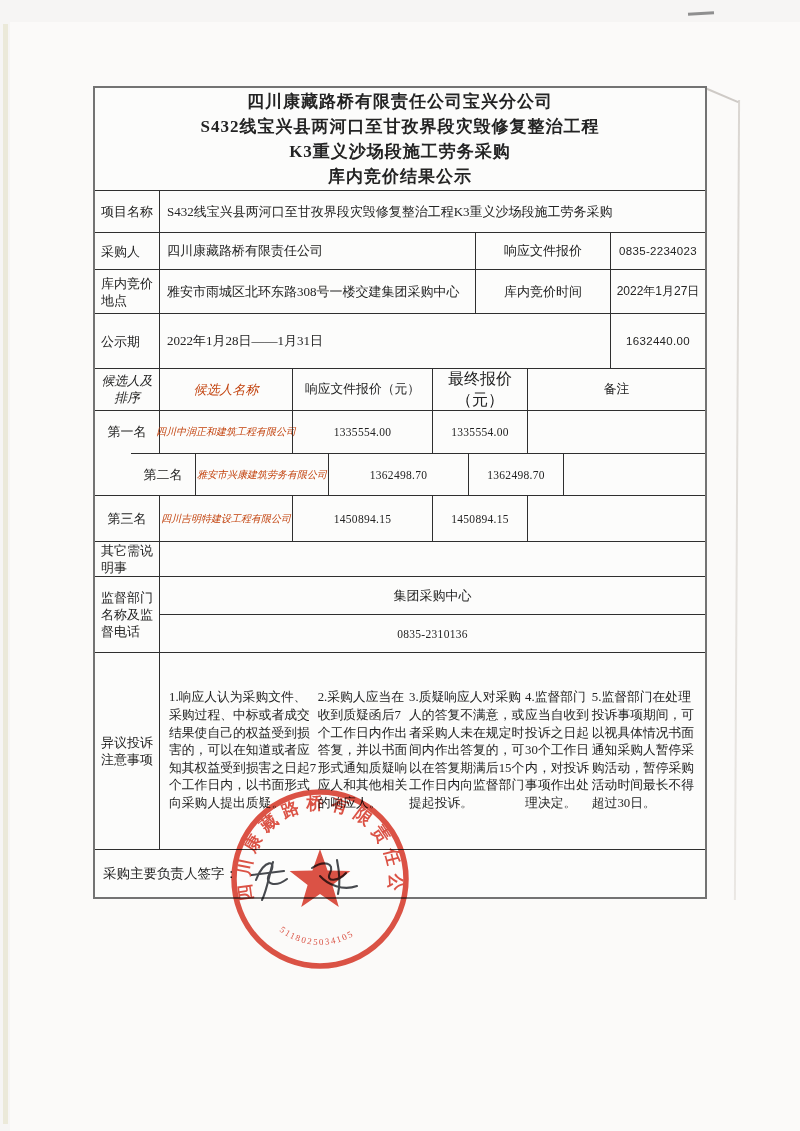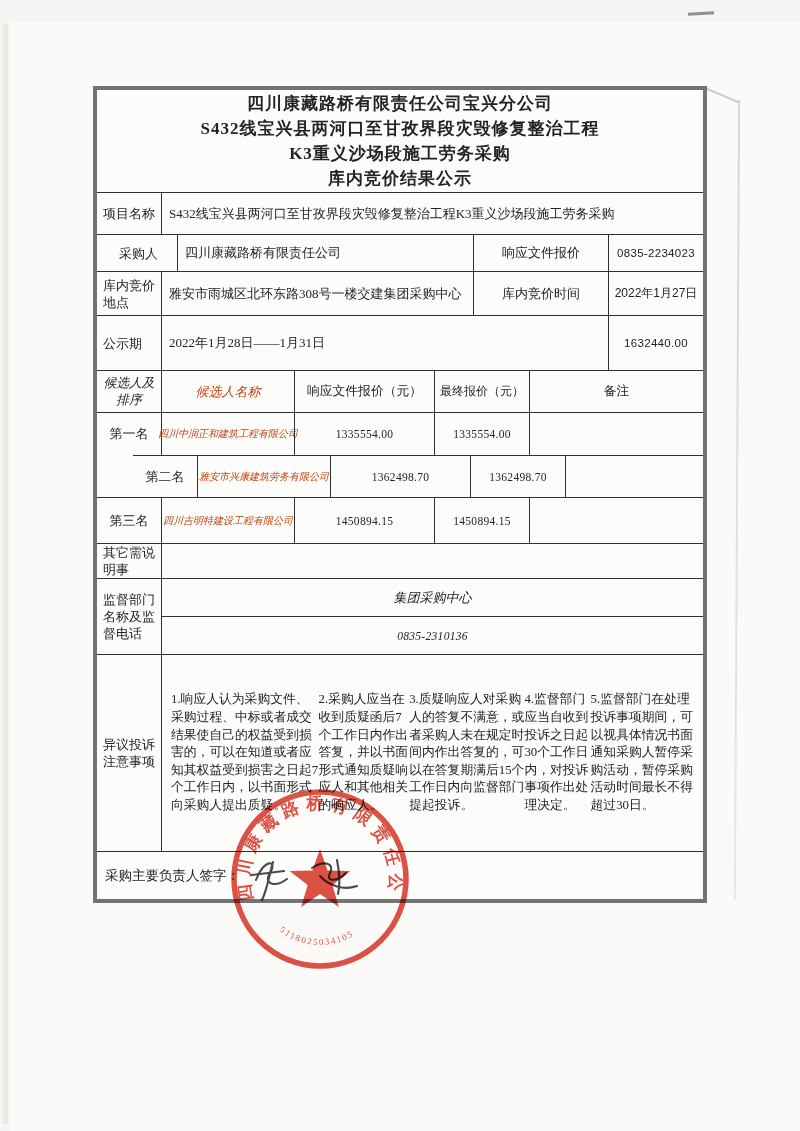--- a/index.html
+++ b/index.html
@@ -12,39 +12,39 @@
   .paper{position:absolute;left:10px;top:22px;right:0;bottom:0;background:#fbfaf9;}
   .left-strip{position:absolute;left:3px;top:24px;width:5px;height:1100px;background:#e9e6d3;opacity:.85;}
   .top-dash{position:absolute;left:688px;top:12px;width:26px;height:3px;background:#8f8f8f;transform:rotate(-3deg);}
   .edge-line{position:absolute;left:736px;top:100px;width:2px;height:800px;
     background:linear-gradient(#b9b2ab,#d9d4ce);opacity:.5;transform:rotate(.3deg);}
   .fold-line{position:absolute;left:705px;top:87px;width:36px;height:2px;background:#a9a39c;
     transform:rotate(23deg);transform-origin:left center;opacity:.55;}
 
   .doc-table{
     position:absolute;left:93px;top:86px;width:614px;
-    border:4px solid #737373;background:rgba(255,255,255,.35);
+    border:2px solid #737373;background:rgba(255,255,255,.35);
     display:flex;flex-direction:column;box-sizing:border-box;
     font-size:13px;
   }
   .row{display:flex;flex-direction:row;border-top:1.5px solid #2f2f2f;box-sizing:border-box;}
   .row:first-child{border-top:none;}
   .c{border-left:1.5px solid #2f2f2f;box-sizing:border-box;display:flex;align-items:center;}
   .c:first-child{border-left:none;}
   .lab{width:64px;flex:none;justify-content:flex-start;padding:2px 6px;line-height:17px;}
   .ctr{justify-content:center;text-align:center;}
   .val{flex:1;padding:2px 7px;}
   .lab2{width:135px;flex:none;justify-content:center;text-align:center;}
   .val2{width:95px;flex:none;justify-content:center;text-align:center;
         font-family:Liberation Sans, sans-serif;font-size:12px;}
   .num{font-size:11.5px;letter-spacing:.3px;}
 
   .title-row{height:102px;flex-direction:column;justify-content:center;text-align:center;
     font-weight:bold;font-size:17px;line-height:25px;letter-spacing:1px;}
-  .h-project{height:42px;} .h-purchaser{height:37px;padding-left:16px;} .h-place{height:44px;}
+  .h-project{height:42px;} .h-purchaser{height:37px;} .h-place{height:44px;}
   .h-publicity{height:55px;} .h-candhead{height:42px;}
   .h-cand1{height:43px;} .h-cand2{height:42px;margin-left:36px;} .h-cand3{height:46px;}
   .h-other{height:35px;} .h-super{height:76px;} .h-objection{height:197px;}
   .h-sign{height:48px;}
 
   .rank{width:64px;flex:none;}
   .cname{width:133px;flex:none;font-size:10px;color:#c2410c;white-space:nowrap;overflow:visible;font-style:italic;}
   .cbid{width:140px;flex:none;} .cfinal{width:95px;flex:none;} .cremark{flex:1;}
   .candhead .c{font-size:12.8px;}
 
@@ -101,21 +101,21 @@
   <div class="row h-publicity">
     <div class="c lab">公示期</div>
     <div class="c val">2022年1月28日——1月31日</div>
     <div class="c val2 num">1632440.00</div>
   </div>
 
   <div class="row h-candhead candhead">
     <div class="c rank ctr lab" style="justify-content:center;font-style:italic;">候选人及排序</div>
     <div class="c cname ctr" style="font-size:13px;">候选人名称</div>
     <div class="c cbid ctr">响应文件报价（元）</div>
-    <div class="c cfinal ctr" style="font-size:12px;">最终报价（元）</div>
+    <div class="c cfinal ctr" style="font-size:16px;">最终报价（元）</div>
     <div class="c cremark ctr">备注</div>
   </div>
 
   <div class="row h-cand1">
     <div class="c rank ctr">第一名</div>
     <div class="c cname ctr">四川中润正和建筑工程有限公司</div>
     <div class="c cbid ctr num">1335554.00</div>
     <div class="c cfinal ctr num">1335554.00</div>
     <div class="c cremark"></div>
   </div>
@@ -136,21 +136,21 @@
     <div class="c cremark"></div>
   </div>
 
   <div class="row h-other">
     <div class="c lab">其它需说明事</div>
     <div class="c val"></div>
   </div>
 
   <div class="row h-super">
     <div class="c lab">监督部门名称及监督电话</div>
-    <div class="c" style="flex:1;padding:0;align-items:stretch;font-style:italic;">
+    <div class="c" style="flex:1;padding:0;align-items:stretch;">
       <div class="stack">
         <div class="sub">集团采购中心</div>
         <div class="sub num">0835-2310136</div>
       </div>
     </div>
   </div>
 
   <div class="row h-objection">
     <div class="c lab">异议投诉注意事项</div>
     <div class="c" style="flex:1;padding:0;">

